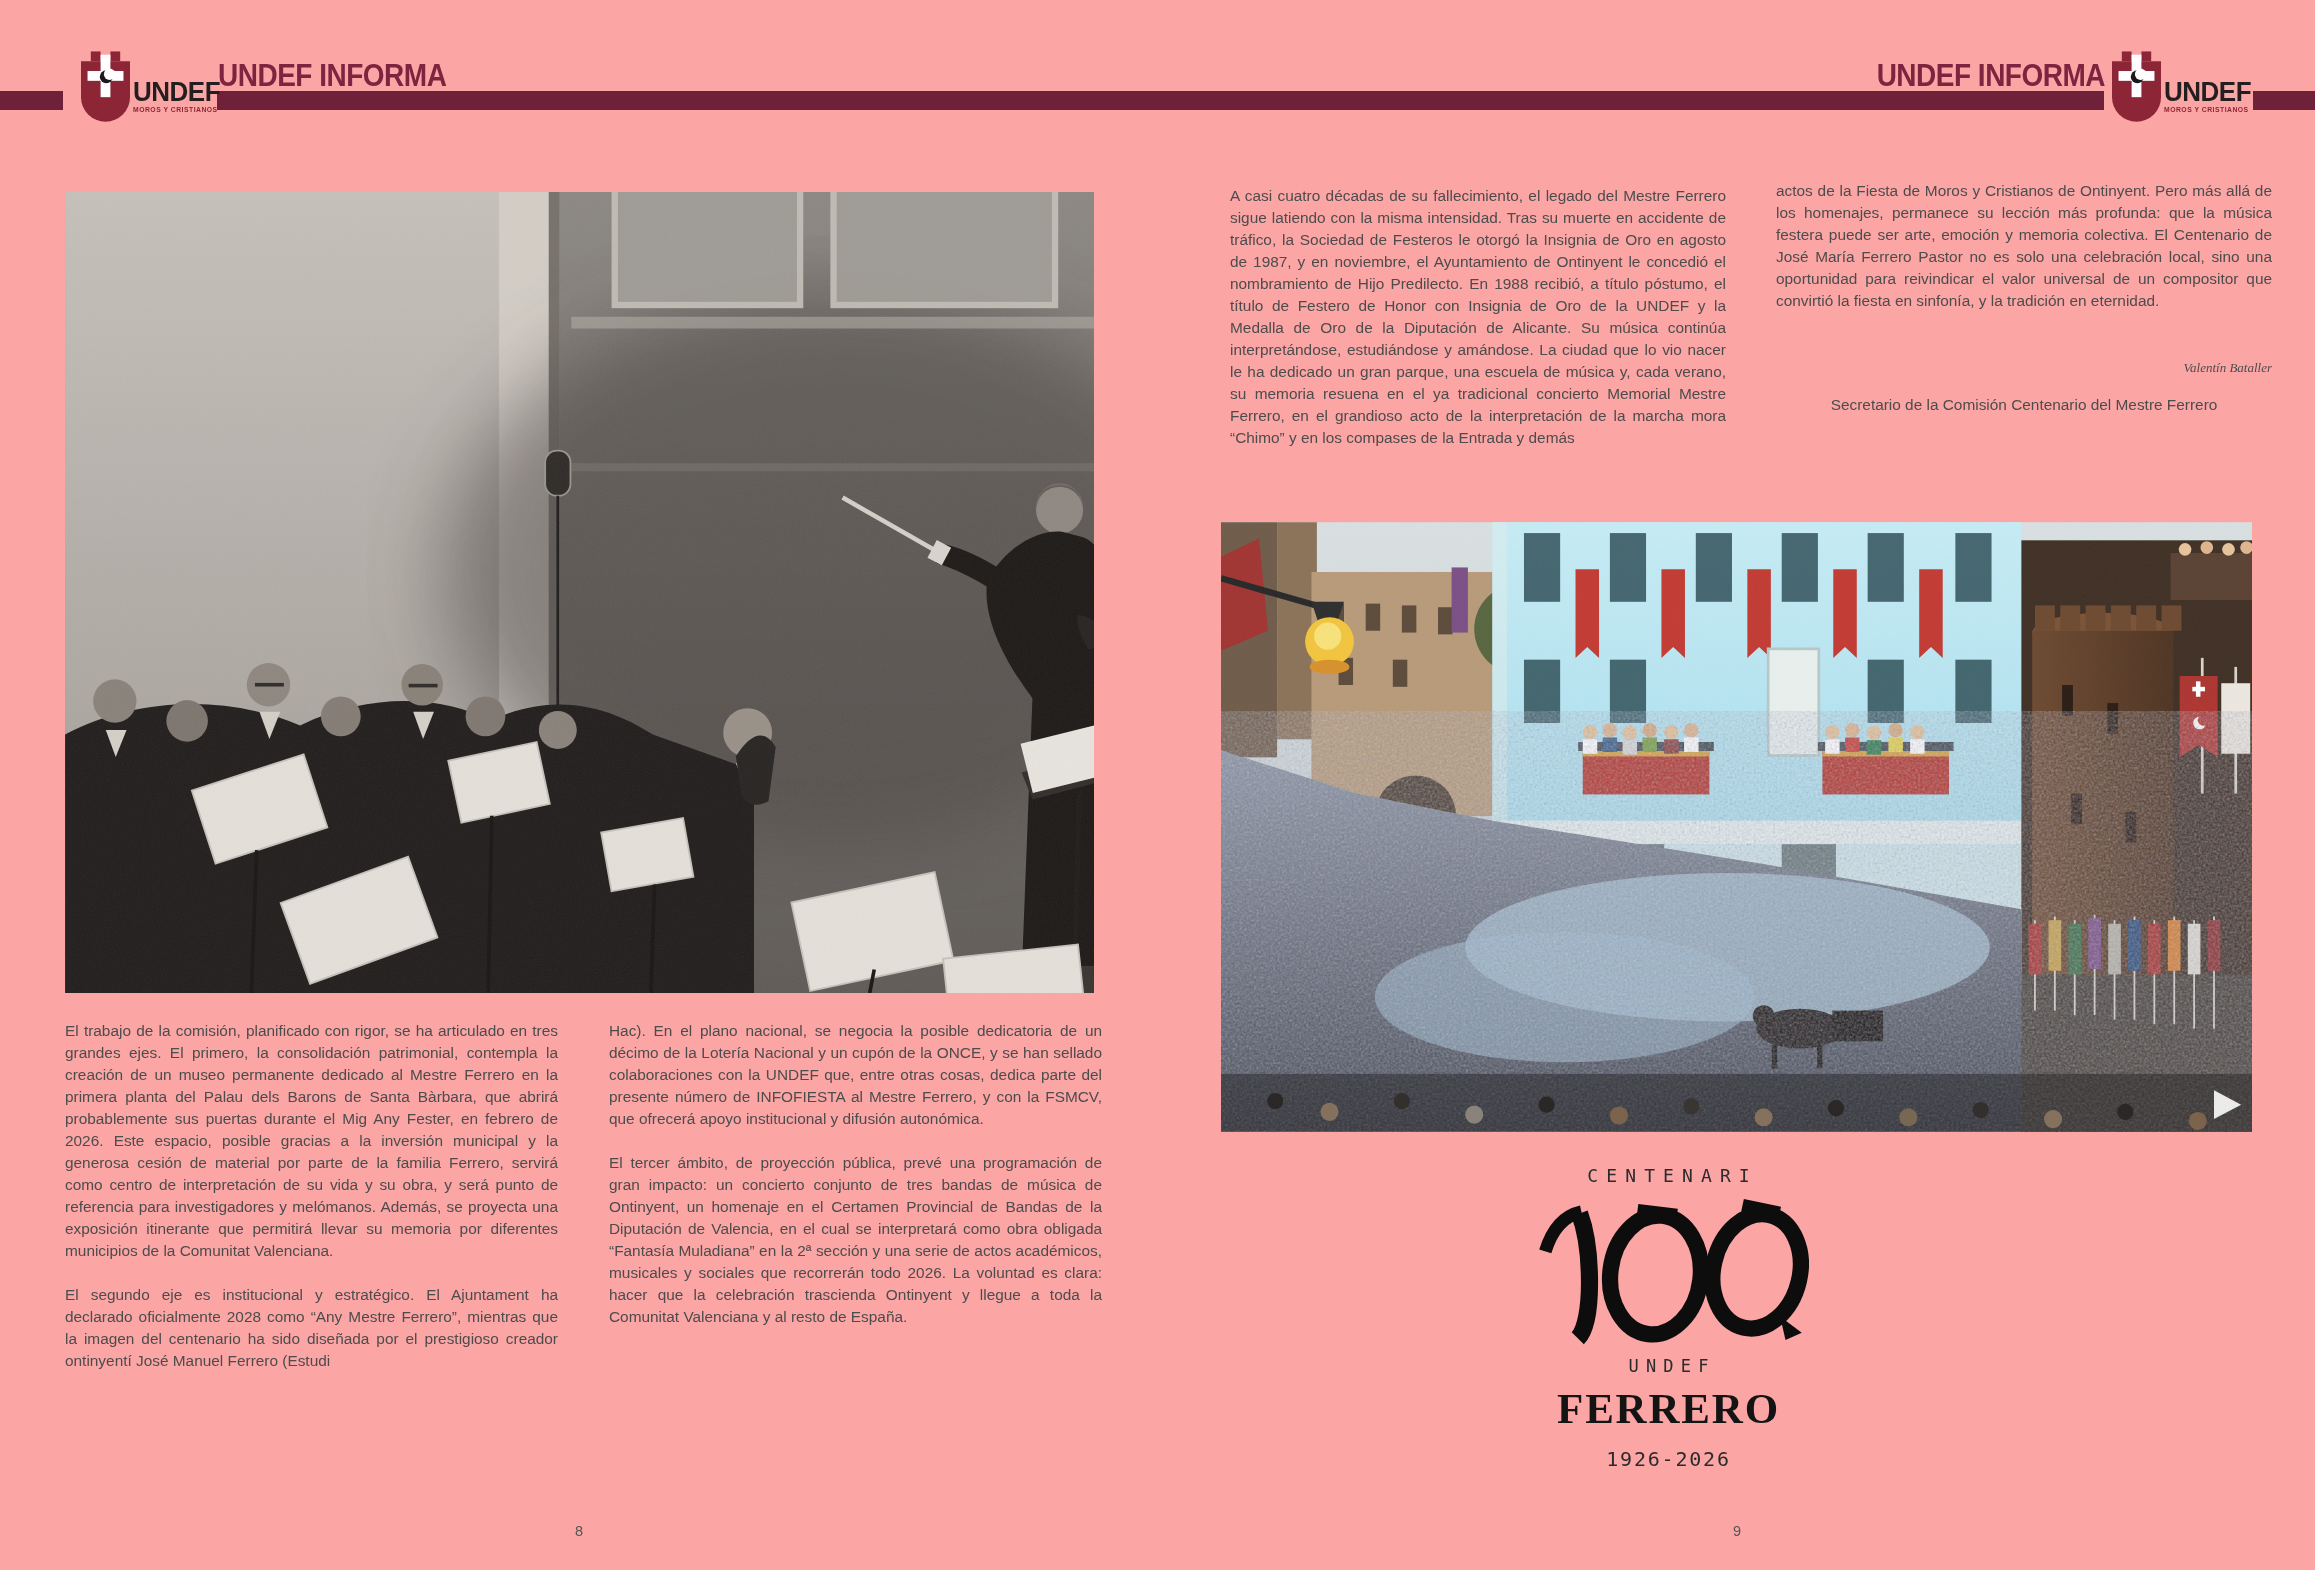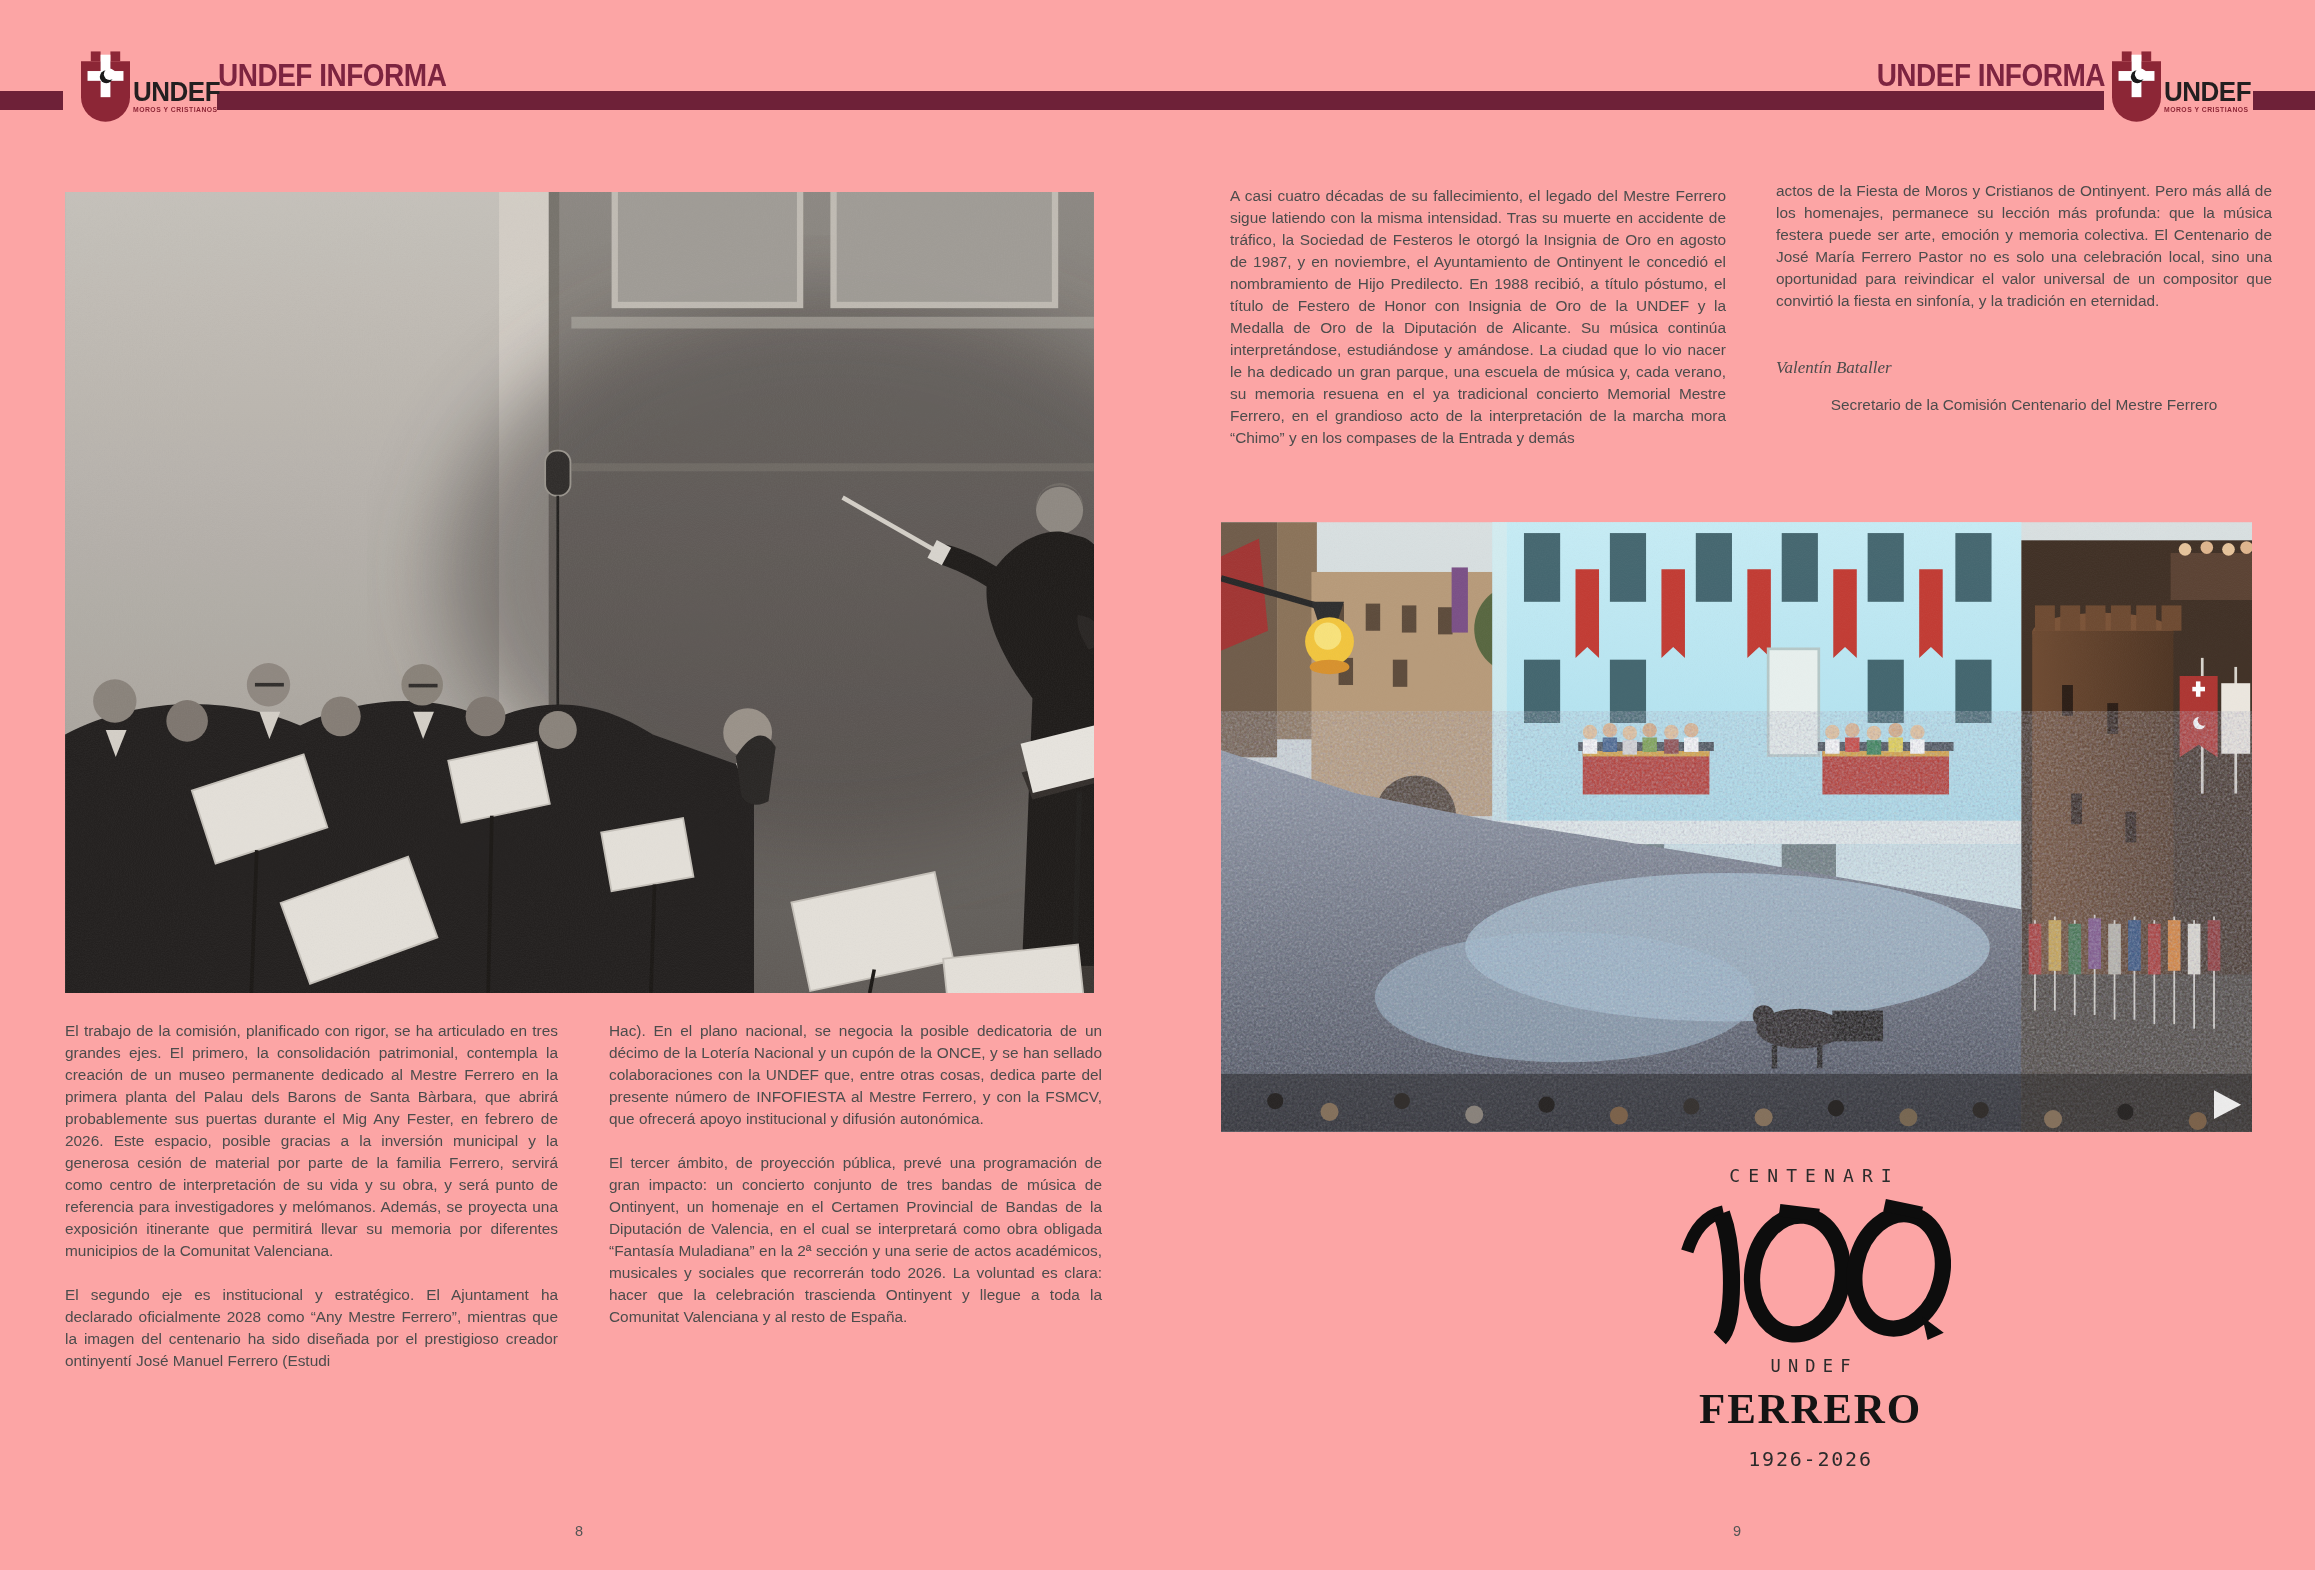--- a/index.html
+++ b/index.html
@@ -36,26 +36,26 @@
   #orchestra-photo{left:65px;top:192px;}
   #crowd-photo{left:1221px;top:522px;}
   
   .col{position:absolute;color:#4c4c4c;font-size:15.4px;line-height:22px;text-align:justify;}
   .col p{margin:0 0 22px 0;}
   #l-col1{left:65px;top:1020px;width:493px;}
   #l-col2{left:609px;top:1020px;width:493px;}
   #r-col1{left:1230px;top:185px;width:496px;}
   #r-col2{left:1776px;top:180px;width:496px;}
   .sig-name{
-    margin-top:45px;font-family:"Liberation Serif",serif;
-    font-style:italic;font-size:17px;color:#4c4c4c;
+    margin-top:45px;text-align:right;font-family:"Liberation Serif",serif;
+    font-style:italic;font-size:13px;color:#4c4c4c;
   }
   .sig-role{margin-top:14.5px;text-align:center;font-size:15.4px;color:#4c4c4c;}
   
-  .centenary{position:absolute;left:1539px;top:1165px;width:543px;text-align:center;color:#2b2b2b;}
+  .centenary{position:absolute;left:1397px;top:1165px;width:543px;text-align:center;color:#2b2b2b;}
   .cent-kicker{font-family:"DejaVu Sans Mono",monospace;font-size:18px;letter-spacing:8.1px;text-indent:8.1px;}
   .cent-mark{margin:7.2px auto 0 auto;width:280px;height:154px;}
   .cent-mestre{font-family:"DejaVu Sans Mono",monospace;font-size:17px;letter-spacing:7.2px;text-indent:7.2px;margin-top:5.4px;}
   .cent-name{font-family:"Liberation Serif",serif;font-weight:700;font-size:43px;letter-spacing:1.8px;color:#141414;margin-top:8px;}
   .cent-years{font-family:"DejaVu Sans Mono",monospace;font-size:20px;letter-spacing:1.8px;margin-top:14px;}
   
   .pageno{position:absolute;top:1523px;width:1158px;text-align:center;font-size:14.5px;color:#555;}
   .pageno.p8{left:0;}
   .pageno.p9{left:1158px;}
 </style>

